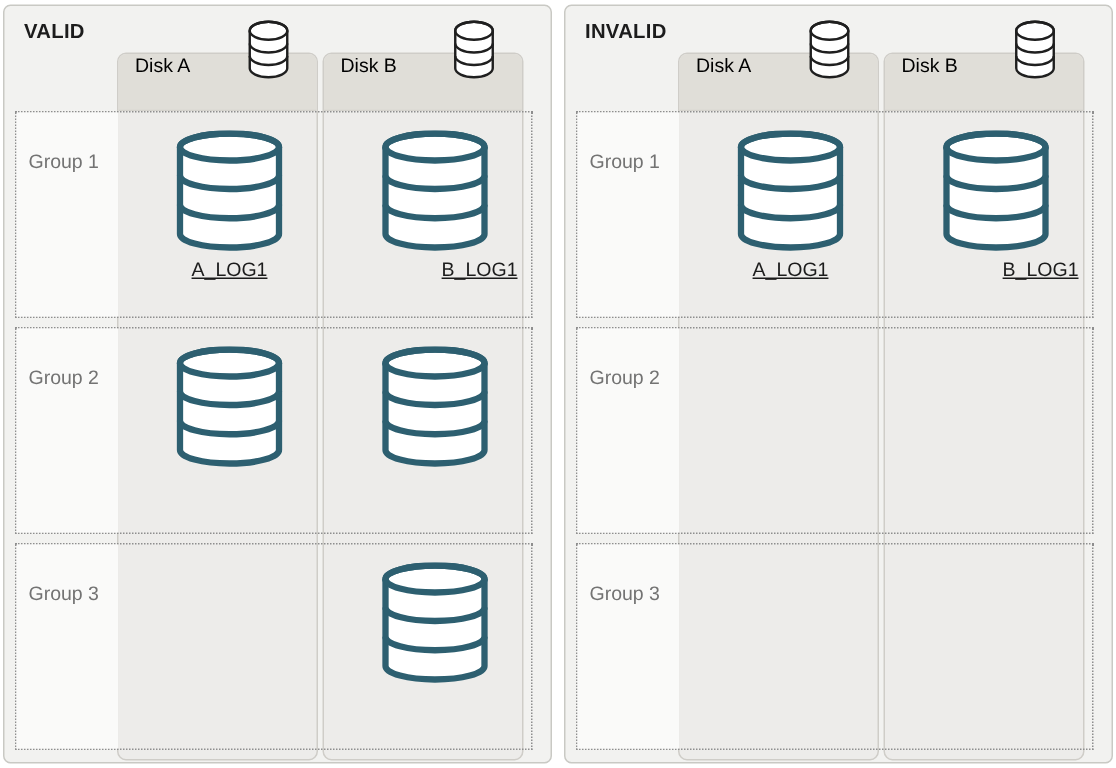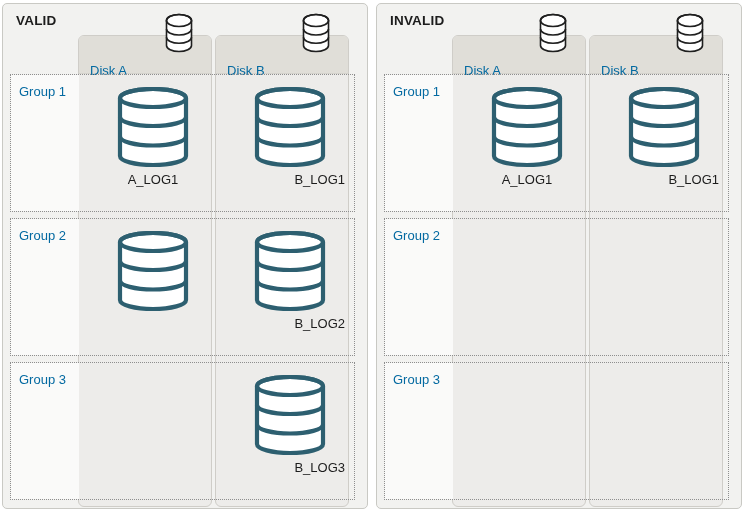--- a/index.html
+++ b/index.html
@@ -60,23 +60,23 @@
     position: absolute;
     left: 0; right: 0; top: 0;
     height: 37px;
     background: #e0ded8;
     border-radius: 5px 5px 0 0;
     border-bottom: 1px solid #d4d2cc;
   }
   .disk-col .disk-label {
     position: absolute;
     left: 11px;
-    top: 27px;
+    top: 0;
     font-size: 13px;
-    color: #0369a1;
+    color: #000000;
     white-space: nowrap;
   }
 
   
   .col-a { left: 75px;  width: 134px; }
   .col-b { left: 212px; width: 134px; }
 
   
   .hdr-db-icon {
     position: absolute;
@@ -92,23 +92,23 @@
     position: absolute;
     left: 7px;
     width: 345px;
     box-sizing: border-box;
     border: 1px dotted #8e8e8e;
     background: transparent;
   }
   .group-row .group-label {
     position: absolute;
     left: 8px;
-    top: 9px;
+    top: 25px;
     font-size: 13px;
-    color: #0369a1;
+    color: #737373;
     white-space: nowrap;
   }
 
   .g1 { top: 70px;  height: 138px; }
   .g2 { top: 214px; height: 138px; }
   .g3 { top: 358px; height: 138px; }
 
   
   .label-strip {
     position: absolute;
@@ -129,20 +129,21 @@
     width: 76px;
     height: 84px;
     margin: 0 auto;
     display: block;
   }
   .node .caption {
     margin-top: 1px;
     font-size: 13px;
     color: #1c1c1c;
     white-space: nowrap;
+    text-decoration: underline;
   }
   .node.in-a { left: 87px; }
   .node.in-b { left: 224px; text-align: right; }
   .node.row1 { top: 12px; }
 </style>
 </head>
 <body>
 
 <div id="stage">
 
@@ -212,36 +213,34 @@
         </svg>
       </div>
       <div class="node in-b row1">
         <svg class="cyl" viewBox="0 0 76 84">
           <ellipse cx="38" cy="11" rx="33" ry="9" fill="#ffffff" stroke="#2d5f70" stroke-width="4.2"></ellipse>
           <path d="M5 11 V69 A33 9 0 0 0 71 69 V11" fill="#ffffff" stroke="#2d5f70" stroke-width="4.2"></path>
           <path d="M5 30 A33 9 0 0 0 71 30" fill="none" stroke="#2d5f70" stroke-width="4.2"></path>
           <path d="M5 49.5 A33 9 0 0 0 71 49.5" fill="none" stroke="#2d5f70" stroke-width="4.2"></path>
           <ellipse cx="38" cy="11" rx="33" ry="9" fill="none" stroke="#2d5f70" stroke-width="4.2"></ellipse>
         </svg>
-        <div class="caption">B_LOG2</div>
       </div>
     </div>
 
     <div class="group-row g3">
       <div class="label-strip"></div>
       <div class="group-label">Group 3</div>
       <div class="node in-b row1">
         <svg class="cyl" viewBox="0 0 76 84">
           <ellipse cx="38" cy="11" rx="33" ry="9" fill="#ffffff" stroke="#2d5f70" stroke-width="4.2"></ellipse>
           <path d="M5 11 V69 A33 9 0 0 0 71 69 V11" fill="#ffffff" stroke="#2d5f70" stroke-width="4.2"></path>
           <path d="M5 30 A33 9 0 0 0 71 30" fill="none" stroke="#2d5f70" stroke-width="4.2"></path>
           <path d="M5 49.5 A33 9 0 0 0 71 49.5" fill="none" stroke="#2d5f70" stroke-width="4.2"></path>
           <ellipse cx="38" cy="11" rx="33" ry="9" fill="none" stroke="#2d5f70" stroke-width="4.2"></ellipse>
         </svg>
-        <div class="caption">B_LOG3</div>
       </div>
     </div>
   </div>
 
   <div class="panel invalid">
     <div class="panel-title">INVALID</div>
 
     <div class="disk-col col-a">
       <div class="disk-head"></div>
       <div class="disk-label">Disk A</div>

